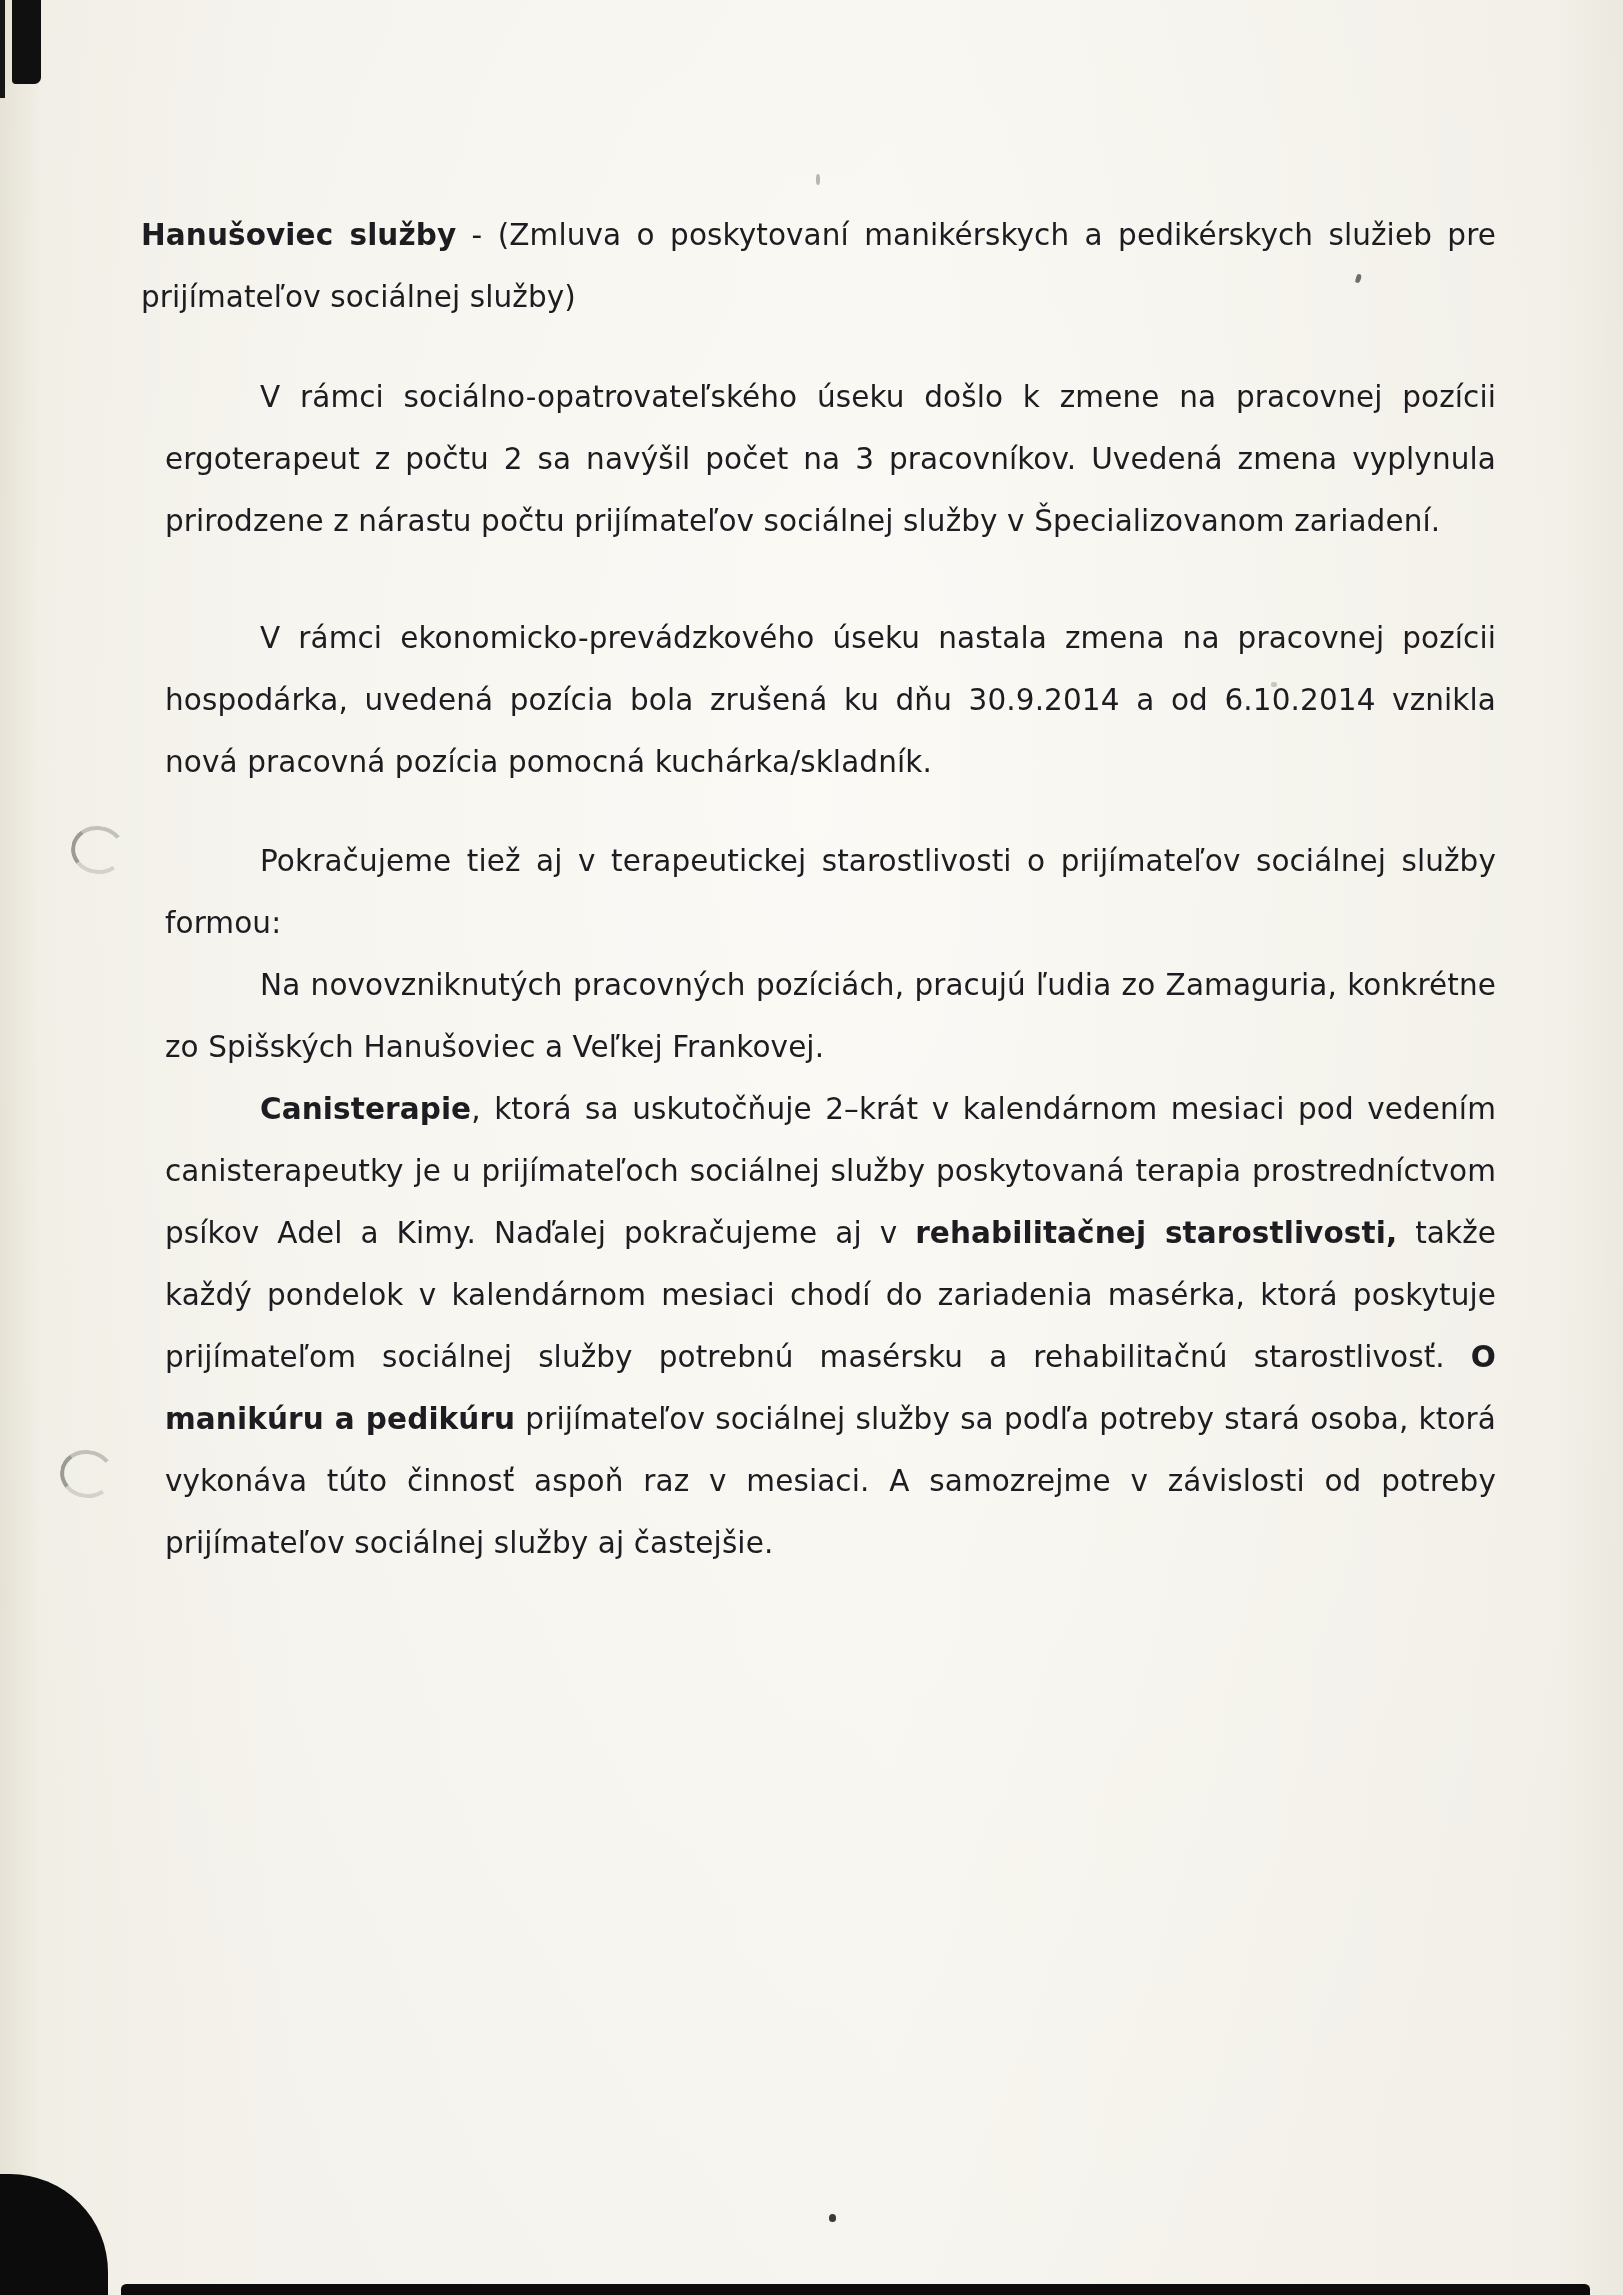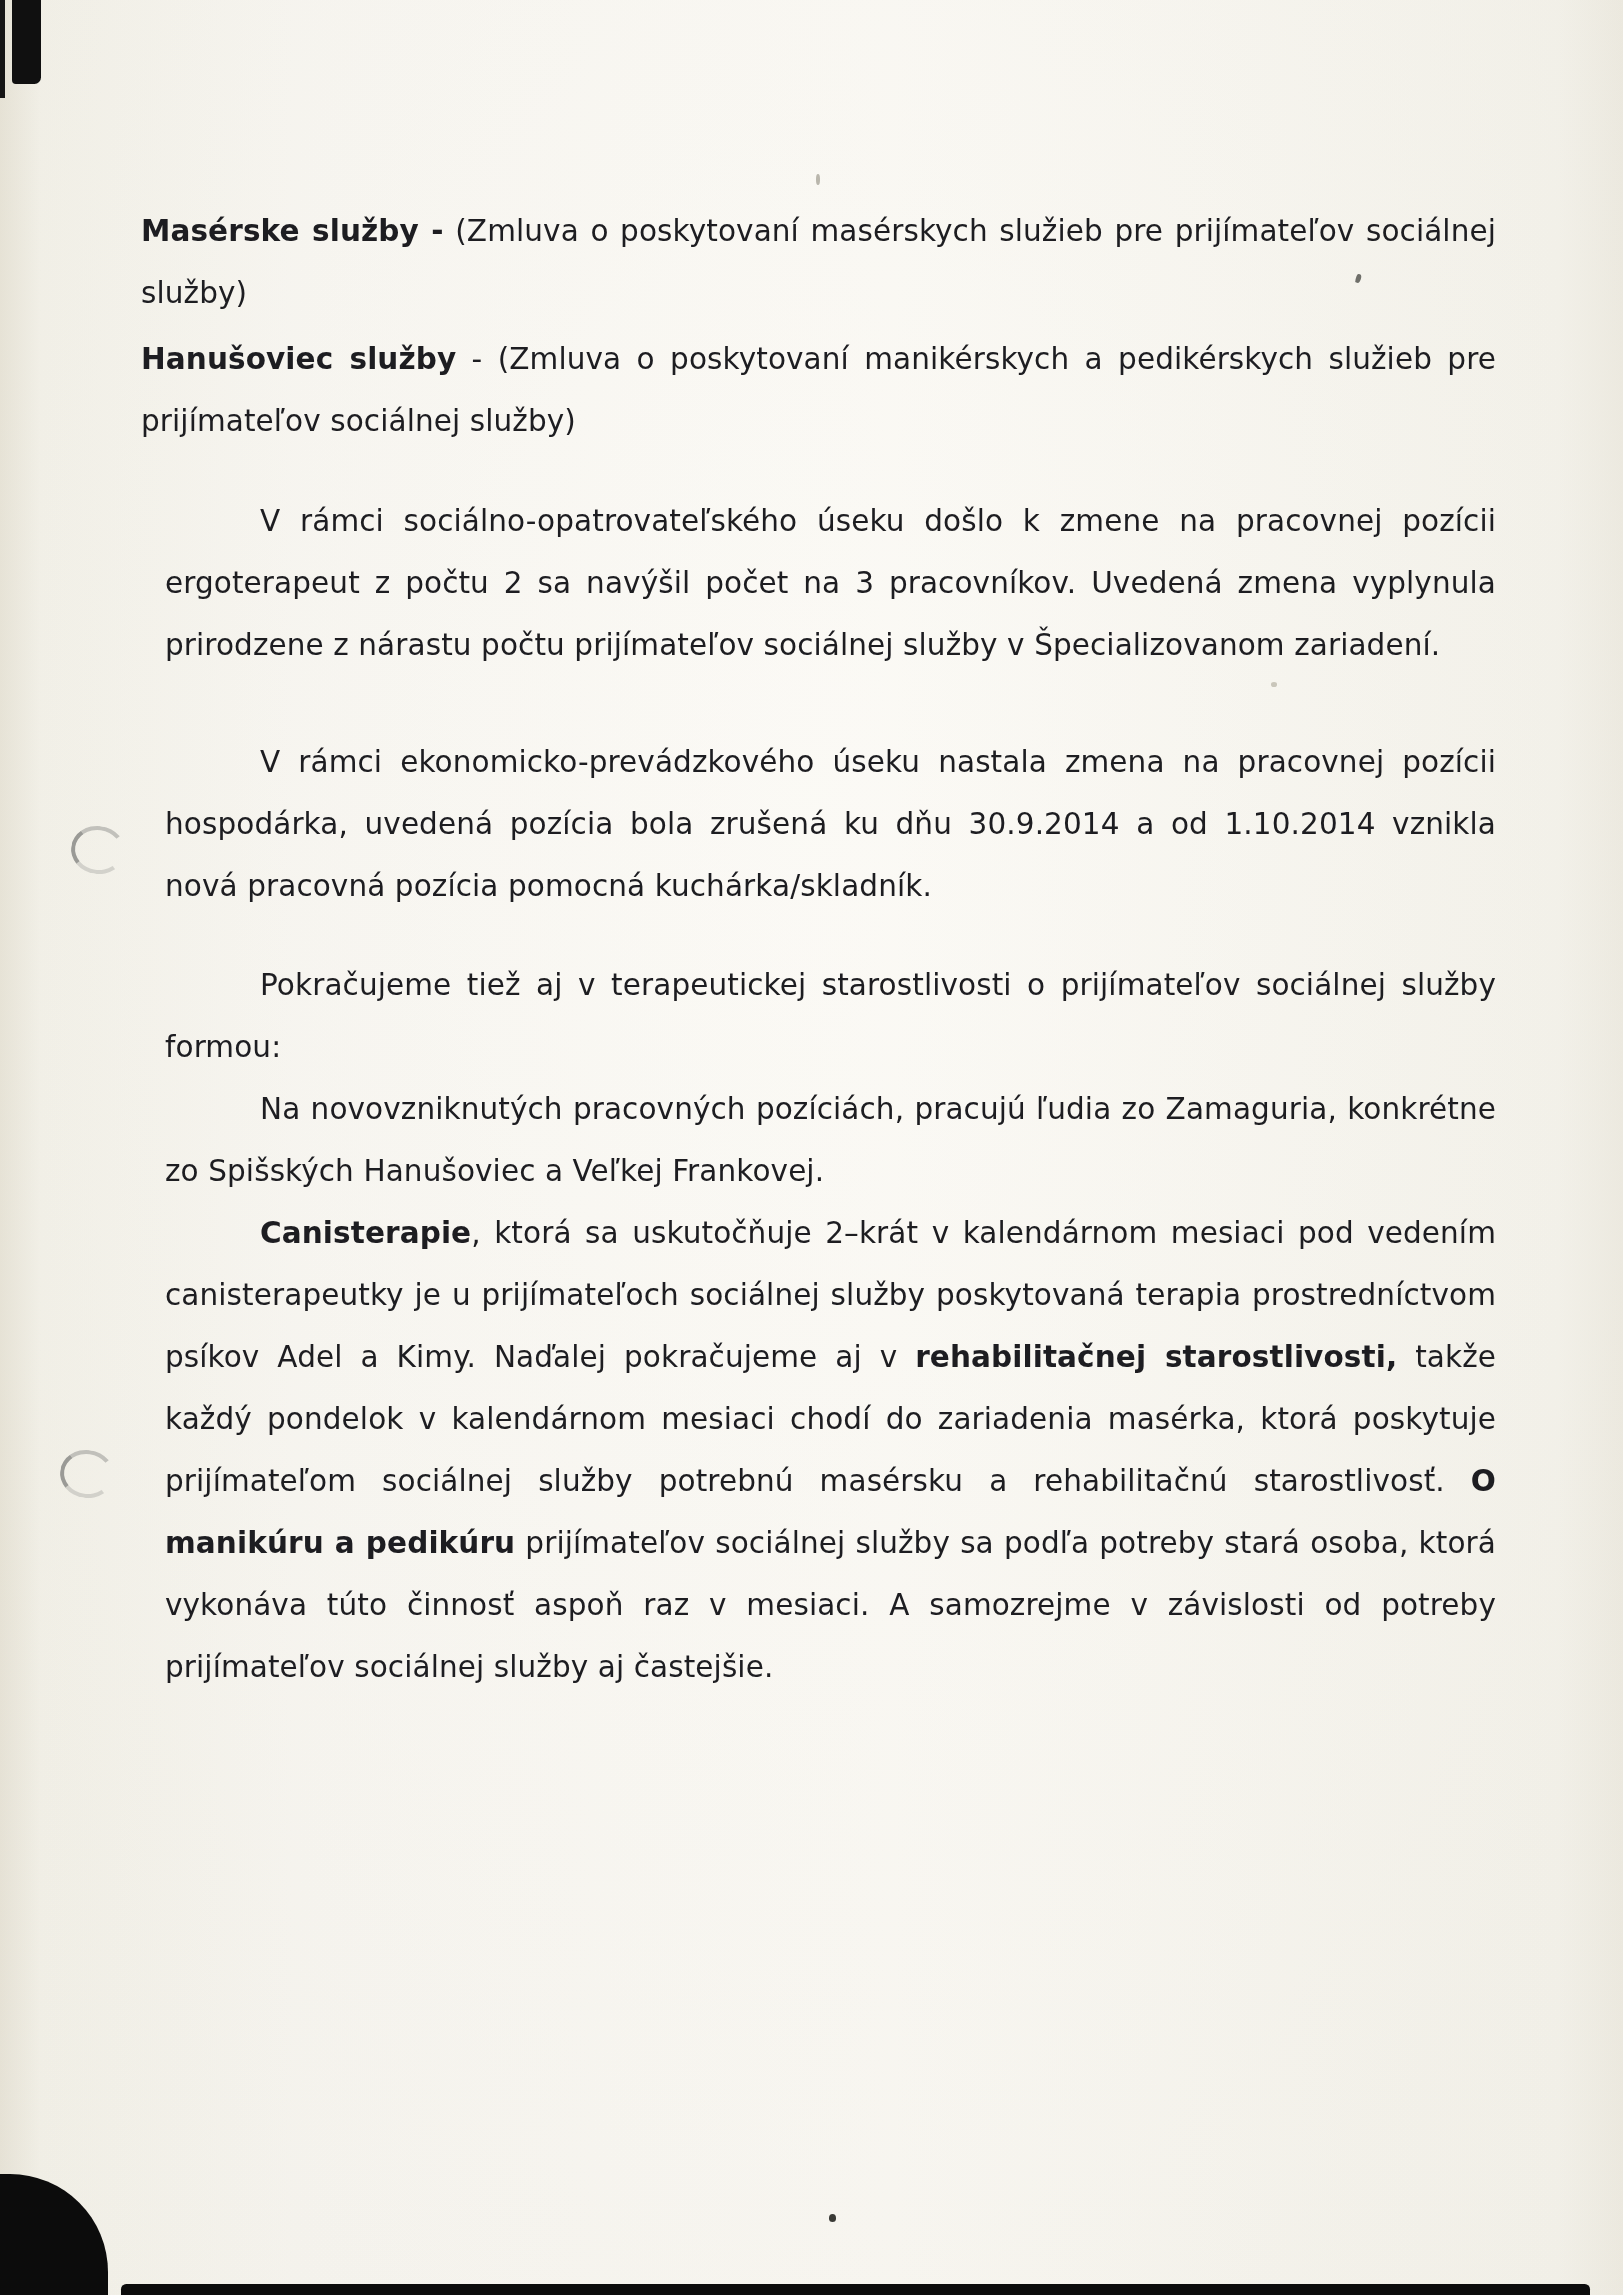--- a/index.html
+++ b/index.html
@@ -79,27 +79,26 @@
 <div class="bottom-strip"></div>
 <div class="hole-punch hp1"></div>
 <div class="hole-punch hp2"></div>
 <div class="speck s1"></div>
 <div class="speck s2"></div>
 <div class="speck s3"></div>
 <div class="speck s4"></div>
 
 <div class="content">
 
-  <p><span class="b">Masérske služby -</span><span> (Zmluva o poskytovaní masérskych služieb pre prijímateľov sociálnej služby)</span></p>
 
   <p class="mt-tiny"><span class="b">Hanušoviec služby</span><span> - (Zmluva o poskytovaní manikérskych a pedikérskych služieb pre prijímateľov sociálnej služby)</span></p>
 
   <p class="indent mt-big">V rámci sociálno-opatrovateľského úseku došlo k zmene na pracovnej pozícii ergoterapeut z počtu 2 sa navýšil počet na 3 pracovníkov. Uvedená zmena vyplynula prirodzene z nárastu počtu prijímateľov sociálnej služby v Špecializovanom zariadení.</p>
 
-  <p class="indent mt-med">V rámci ekonomicko-prevádzkového úseku nastala zmena na pracovnej pozícii hospodárka, uvedená pozícia bola zrušená ku dňu 30.9.2014 a od 1.10.2014 vznikla nová pracovná pozícia pomocná kuchárka/skladník.</p>
+  <p class="indent mt-med">V rámci ekonomicko-prevádzkového úseku nastala zmena na pracovnej pozícii hospodárka, uvedená pozícia bola zrušená ku dňu 30.9.2014 a od 6.10.2014 vznikla nová pracovná pozícia pomocná kuchárka/skladník.</p>
 
   <p class="indent mt-small">Pokračujeme tiež aj v terapeutickej starostlivosti o prijímateľov sociálnej služby formou:</p>
 
   <p class="indent">Na novovzniknutých pracovných pozíciách, pracujú ľudia zo Zamaguria, konkrétne zo Spišských Hanušoviec a Veľkej Frankovej.</p>
 
   <p class="indent"><span class="b">Canisterapie</span><span>, ktorá sa uskutočňuje 2–krát v kalendárnom mesiaci pod vedením canisterapeutky je u prijímateľoch sociálnej služby poskytovaná terapia prostredníctvom psíkov Adel a Kimy. Naďalej pokračujeme aj v </span><span class="b">rehabilitačnej starostlivosti,</span><span> takže každý pondelok v kalendárnom mesiaci chodí do zariadenia masérka, ktorá poskytuje prijímateľom sociálnej služby potrebnú masérsku a rehabilitačnú starostlivosť. </span><span class="b">O manikúru a pedikúru</span><span> prijímateľov sociálnej služby sa podľa potreby stará osoba, ktorá vykonáva túto činnosť aspoň raz v mesiaci. A samozrejme v závislosti od potreby prijímateľov sociálnej služby aj častejšie.</span></p>
 
 </div>
 
 

